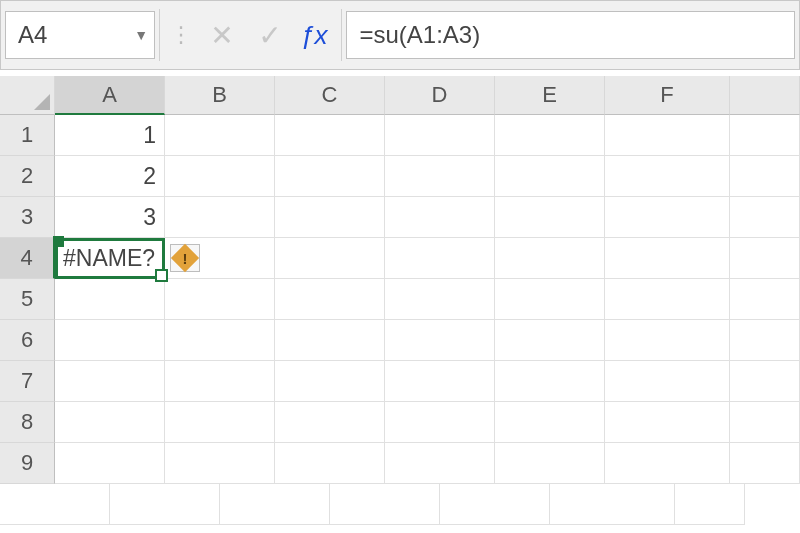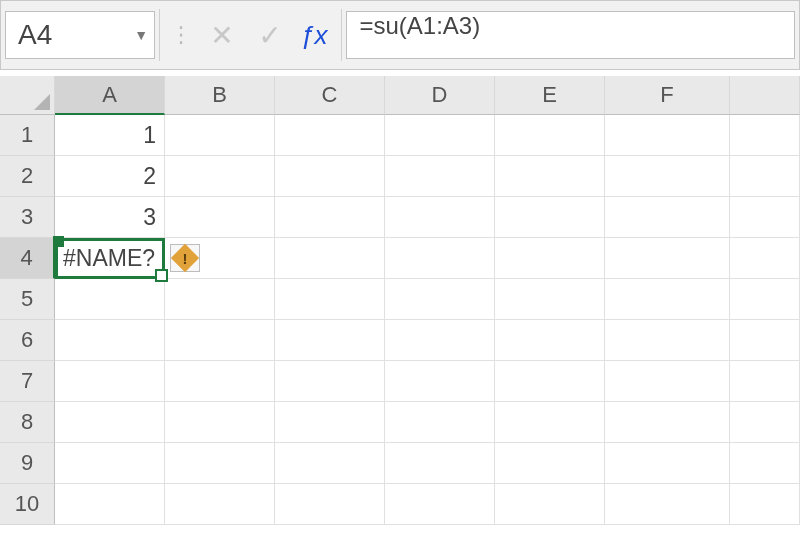--- a/index.html
+++ b/index.html
@@ -26,21 +26,21 @@
       display: flex;
       align-items: center;
       height: 48px;
       background: #fff;
       border: 1px solid #bfbfbf;
       padding: 0 6px 0 12px;
       gap: 10px;
       min-width: 150px;
     }
     .name-box {
-      font-size: 28px;
+      font-size: 24px;
       color: #444;
       flex: 1;
     }
     .dropdown-icn {
       color: #777;
       font-size: 14px;
     }
     .vsep {
       width: 1px;
       height: 52px;
@@ -73,20 +73,21 @@
     }
     .formula-input {
       flex: 1;
       height: 48px;
       background: #fff;
       border: 1px solid #bfbfbf;
       font-size: 24px;
       color: #444;
       padding: 0 12px;
       display: flex;
+      align-items: center;
     }
 
     
     .grid {
       position: relative;
       margin-top: 6px;
     }
     .col-headers {
       display: flex;
       height: 39px;
@@ -340,21 +341,20 @@
     <div class="cell colA"></div>
     <div class="cell colB"></div>
     <div class="cell colC"></div>
     <div class="cell colD"></div>
     <div class="cell colE"></div>
     <div class="cell colF"></div>
     <div class="cell colG"></div>
   </div>
 
   <div class="row">
-    <div class="row-h">10</div>
     <div class="cell colA"></div>
     <div class="cell colB"></div>
     <div class="cell colC"></div>
     <div class="cell colD"></div>
     <div class="cell colE"></div>
     <div class="cell colF"></div>
     <div class="cell colG"></div>
   </div>
 
   <div class="selection" style="left:55px; top:162px; width:110px; height:41px;"></div>

